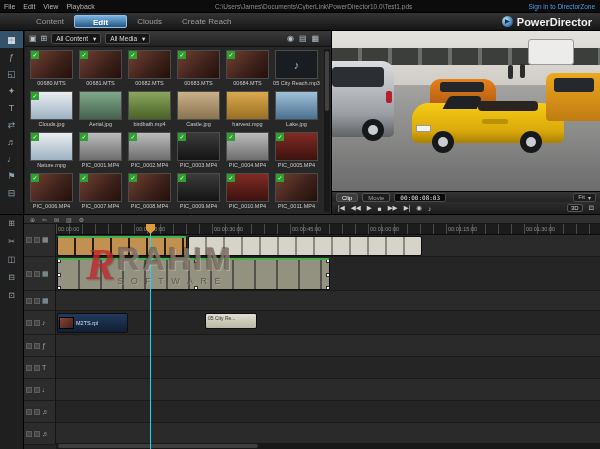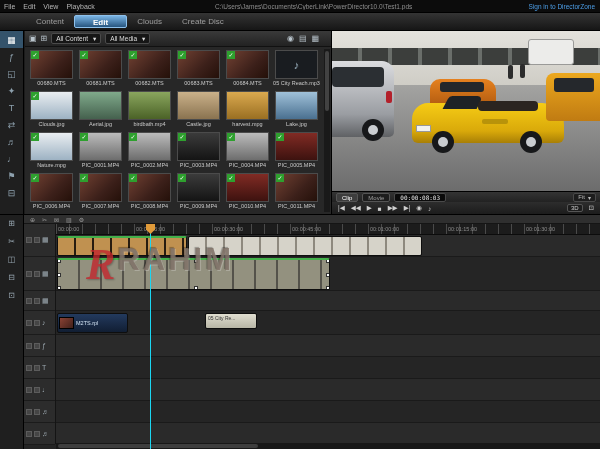--- a/index.html
+++ b/index.html
@@ -161,21 +161,25 @@
     <span class="menu">View</span>
     <span class="menu">Playback</span>
     <span class="tb-title">C:\Users\James\Documents\CyberLink\PowerDirector10.0\Test1.pds</span>
     <span class="signin">Sign in to DirectorZone</span>
   </div>
 
   <div id="tabbar">
     <div class="tab" style="margin-left:26px">Content</div>
     <div class="tab active">Edit</div>
     <div class="tab">Clouds</div>
-    <div class="tab">Create Disc</div>
+    <div class="tab">Create Reach</div>
+    <div class="brand">
+      <span class="brand-logo">▶</span>
+      <span>PowerDirector</span>
+    </div>
   </div>
 
   <div id="rooms">
     <div class="room active">▦</div>
     <div class="room">ƒ</div>
     <div class="room">◱</div>
     <div class="room">✦</div>
     <div class="room">T</div>
     <div class="room">⇄</div>
     <div class="room">♬</div>
@@ -521,17 +525,18 @@
     <div class="playhead"></div>
 
     <div class="hscroll">
         <div class="thumb"></div>
       </div>
 
     <div class="wm">
       <span class="wm-r">R</span>
       <span>
         <div class="wm-text1">RAHIM</div>
+        <div class="wm-text2">SOFTWARE</div>
       </span>
     </div>
   </div>
 
 </div>
 
 </body></html>

